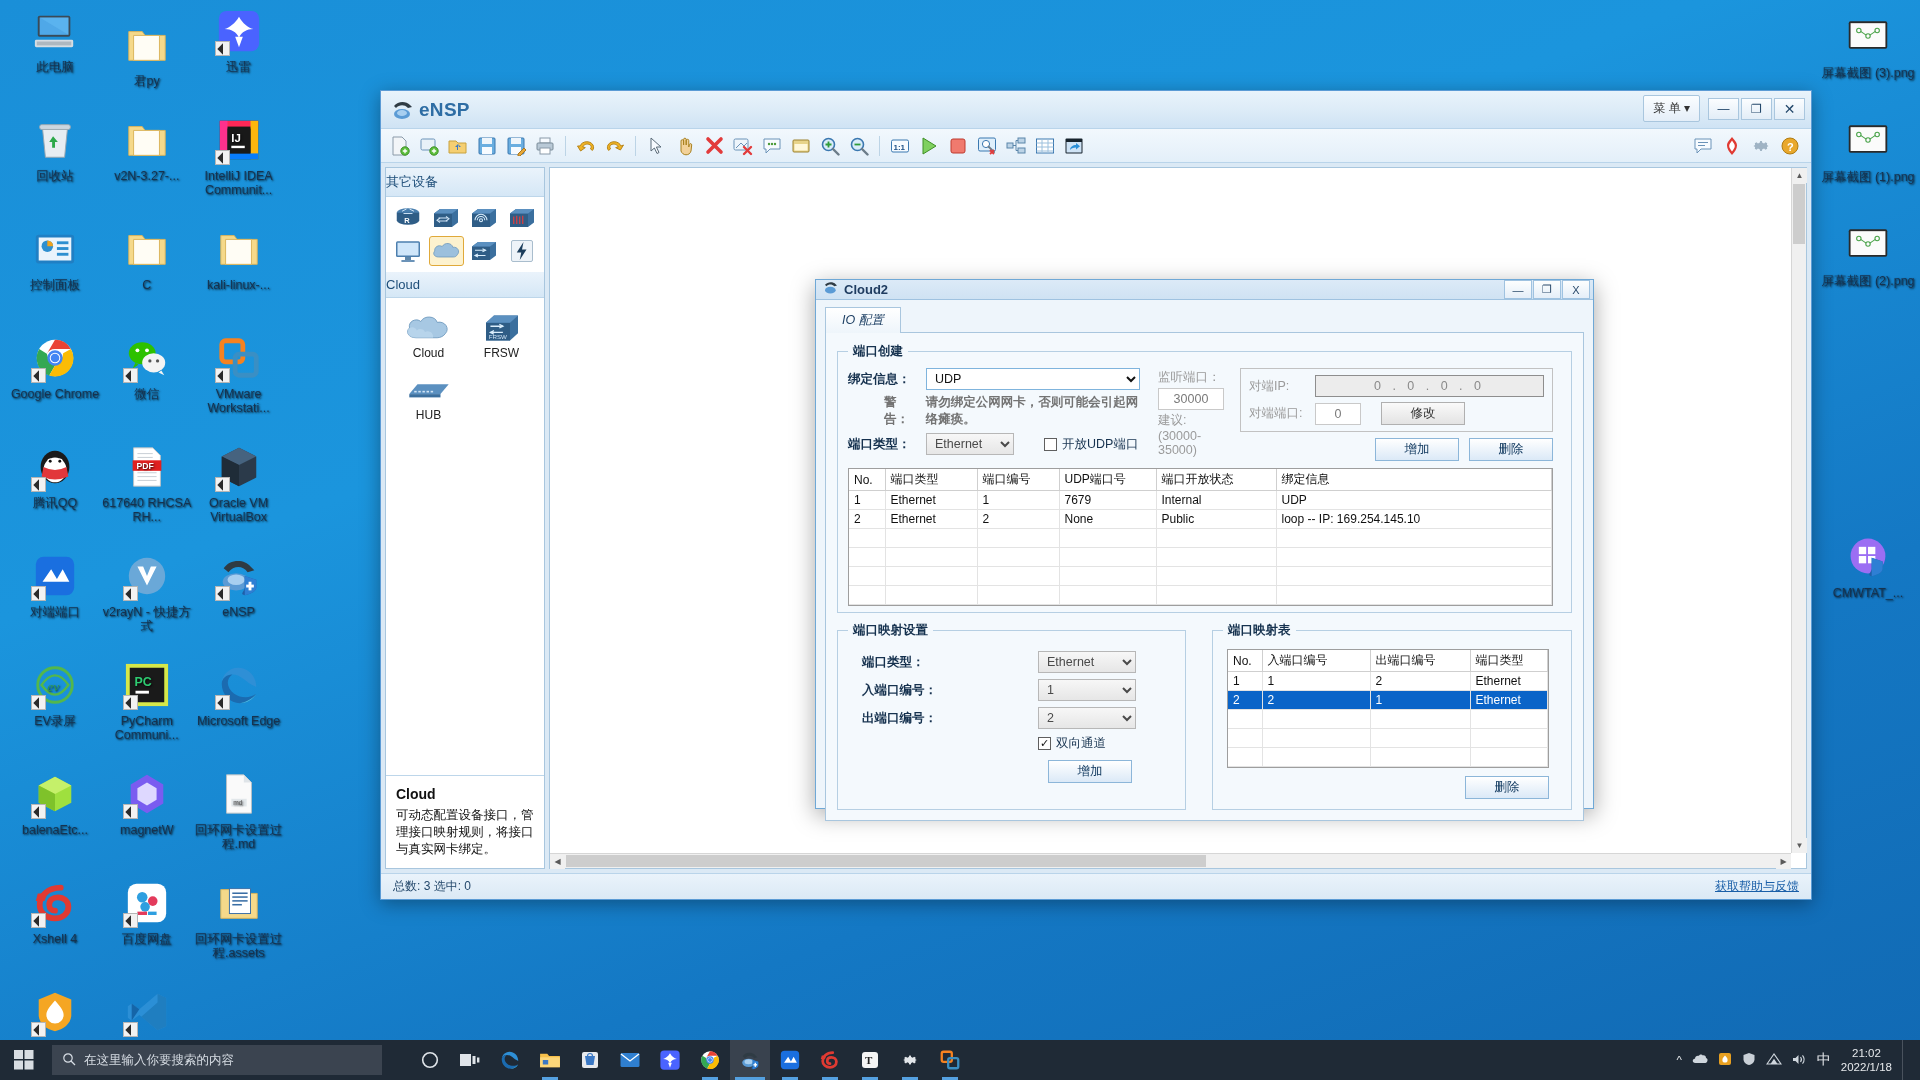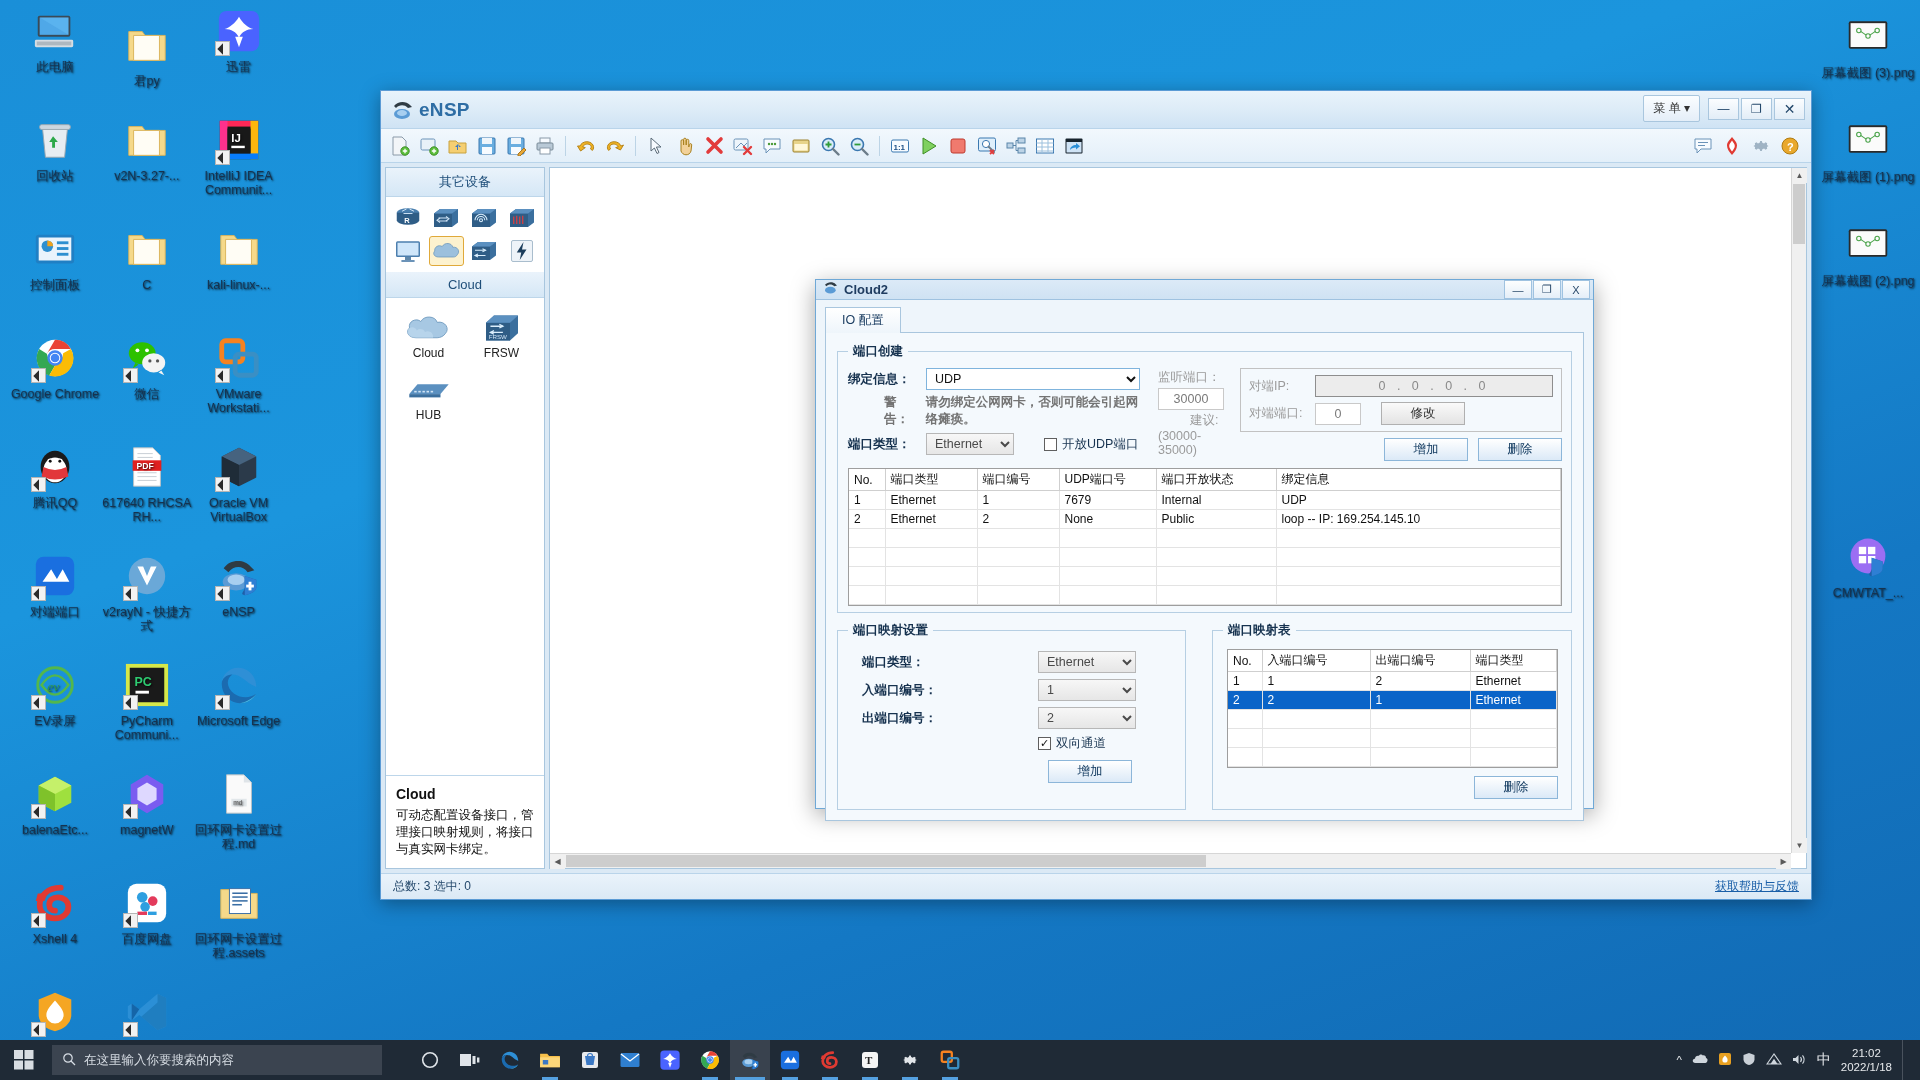--- a/index.html
+++ b/index.html
@@ -105,21 +105,21 @@
 
   #ensp-body { flex: 1; display: flex; background: #dbe9f5; padding: 4px; gap: 4px; }
   
   #palette {
     width: 160px; background: #fff; border: 1px solid #a8c6de;
     display: flex; flex-direction: column;
   }
   .pal-head {
     background: linear-gradient(180deg,#eaf3fb,#d5e7f6);
     border-bottom: 1px solid #bdd6ea;
-    text-align: center; font-size: 13px; color: #1e4e79;
+    text-align: left; font-size: 13px; color: #1e4e79;
     padding: 5px 0;
   }
   .pal-grid {
     display: grid; grid-template-columns: repeat(4, 1fr);
     gap: 3px; padding: 6px 5px; background: #fff;
   }
   .pal-cell {
     height: 30px; display: flex; align-items: center; justify-content: center;
     border: 1px solid transparent; border-radius: 3px;
   }
@@ -181,28 +181,29 @@
     display: flex; align-items: center; justify-content: center;
     font-size: 11px; color: #2b4a6b;
   }
   #cloud2-inner { flex: 1; padding: 8px 9px 10px 9px; display: flex; flex-direction: column; }
   .tabbar { display: flex; height: 25px; align-items: flex-end; }
   .tab {
     font-size: 12.5px; padding: 4px 16px 4px 16px;
     border: 1px solid #a9c6de; border-bottom: none;
     background: linear-gradient(180deg,#ffffff,#eef5fb);
     color: #1d3f63;
+    font-style: italic;
   }
   .tabfill { flex: 1; border-bottom: 1px solid #a9c6de; }
   .tabpane {
     flex: 1; border: 1px solid #a9c6de; border-top: none;
     background: #f4f9fd; padding: 10px 11px; display: flex; flex-direction: column; gap: 9px;
   }
   fieldset.gb {
-    border: 1px solid #b6cfe3; margin: 0; padding: 8px 9px 10px 10px; background: #f4f9fd;
+    border: 1px solid #b6cfe3; margin: 0; padding: 8px 18px 10px 10px; background: #f4f9fd;
   }
   fieldset.gb > legend { font-size: 12.5px; font-weight: bold; color: #16324f; padding: 0 5px; }
   .row { display: flex; align-items: center; }
   .lbl { font-size: 12.5px; color: #16324f; }
   .lbl.b { font-weight: bold; }
   .lbl.dim { color: #9b9b9b; }
   input.tf, select.tf {
     font-family: "Liberation Sans", sans-serif; font-size: 12.5px;
     border: 1px solid #7fb4dd; background: #fff; height: 22px; padding: 0 4px;
     color: #111; outline: none;
@@ -1028,21 +1029,21 @@
               <label class="chk" style="margin-left:30px;">
                 <span class="chkbox" id="udp-chk"></span>
                 <span>开放UDP端口</span>
               </label>
             </div>
           </div>
 
           <div style="width:72px; padding-top:1px;">
             <div class="lbl dim">监听端口：</div>
             <input class="tf dimfield" style="width: 66px; margin-top: 2px;" value="30000">
-            <div class="lbl dim" style="margin-top:2px;margin-left:32px;">建议:</div>
+            <div class="lbl dim" style="margin-top:2px;">建议:</div>
             <div class="lbl dim">(30000-35000)</div>
           </div>
 
           <div style="flex:1;">
             <div style="border:1px solid #c2c2c2; padding:6px 8px;">
               <div class="row" style="margin-bottom:5px;">
                 <span class="lbl dim" style="width:66px;">对端IP:</span>
                 <div class="ipbox" style="flex:1;">0 . 0 . 0 . 0</div>
               </div>
               <div class="row">

